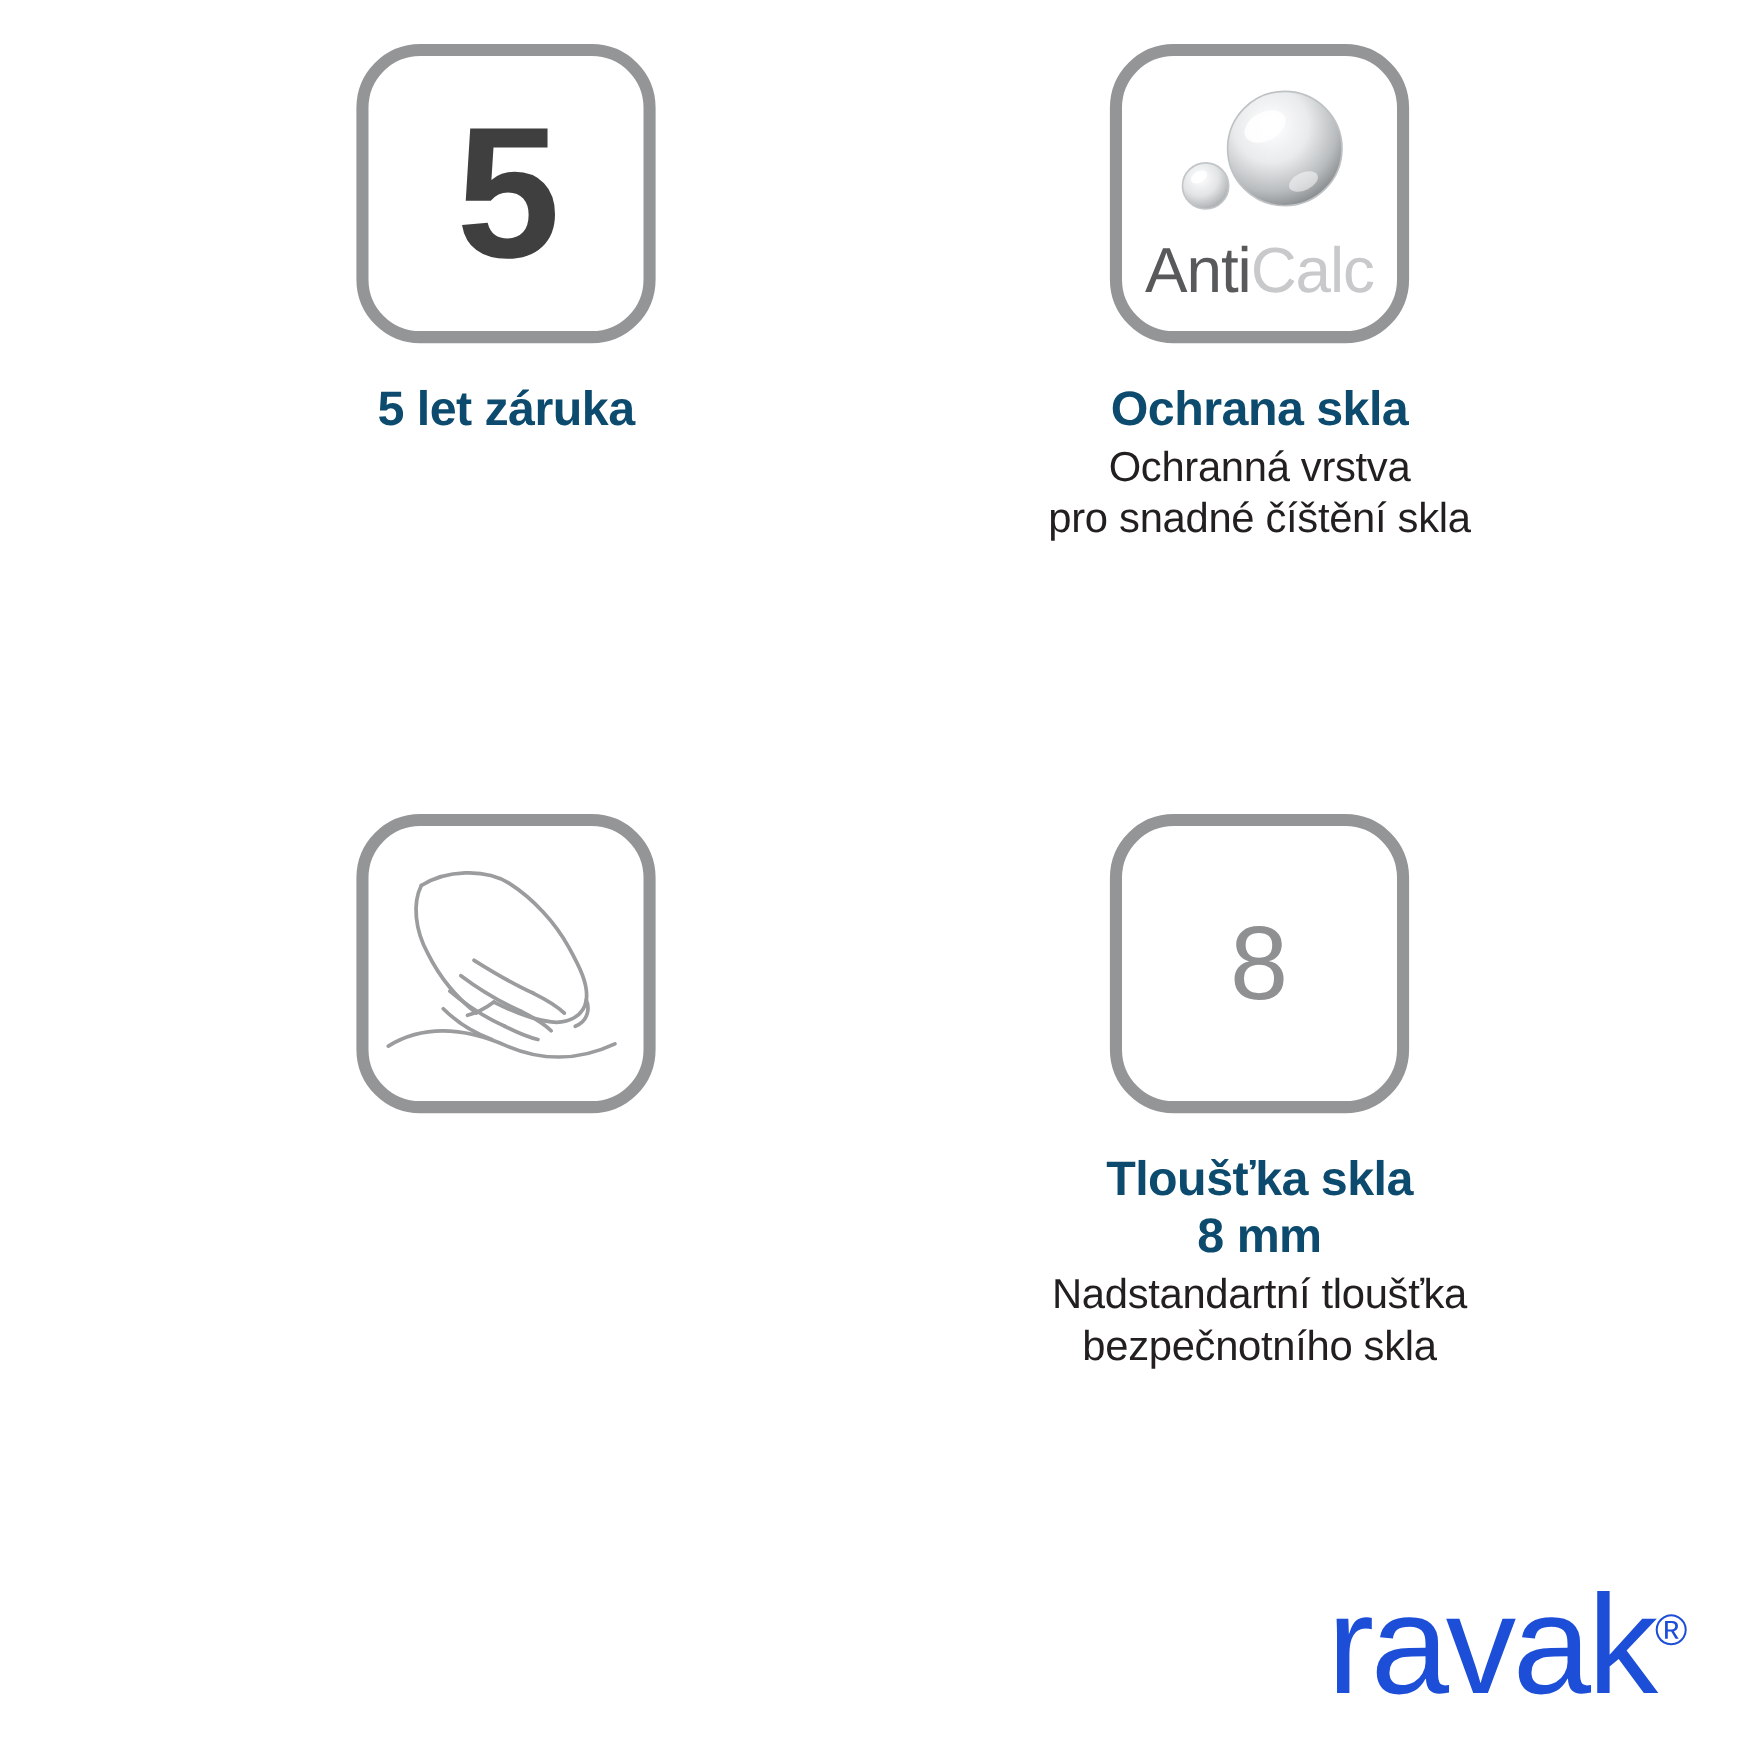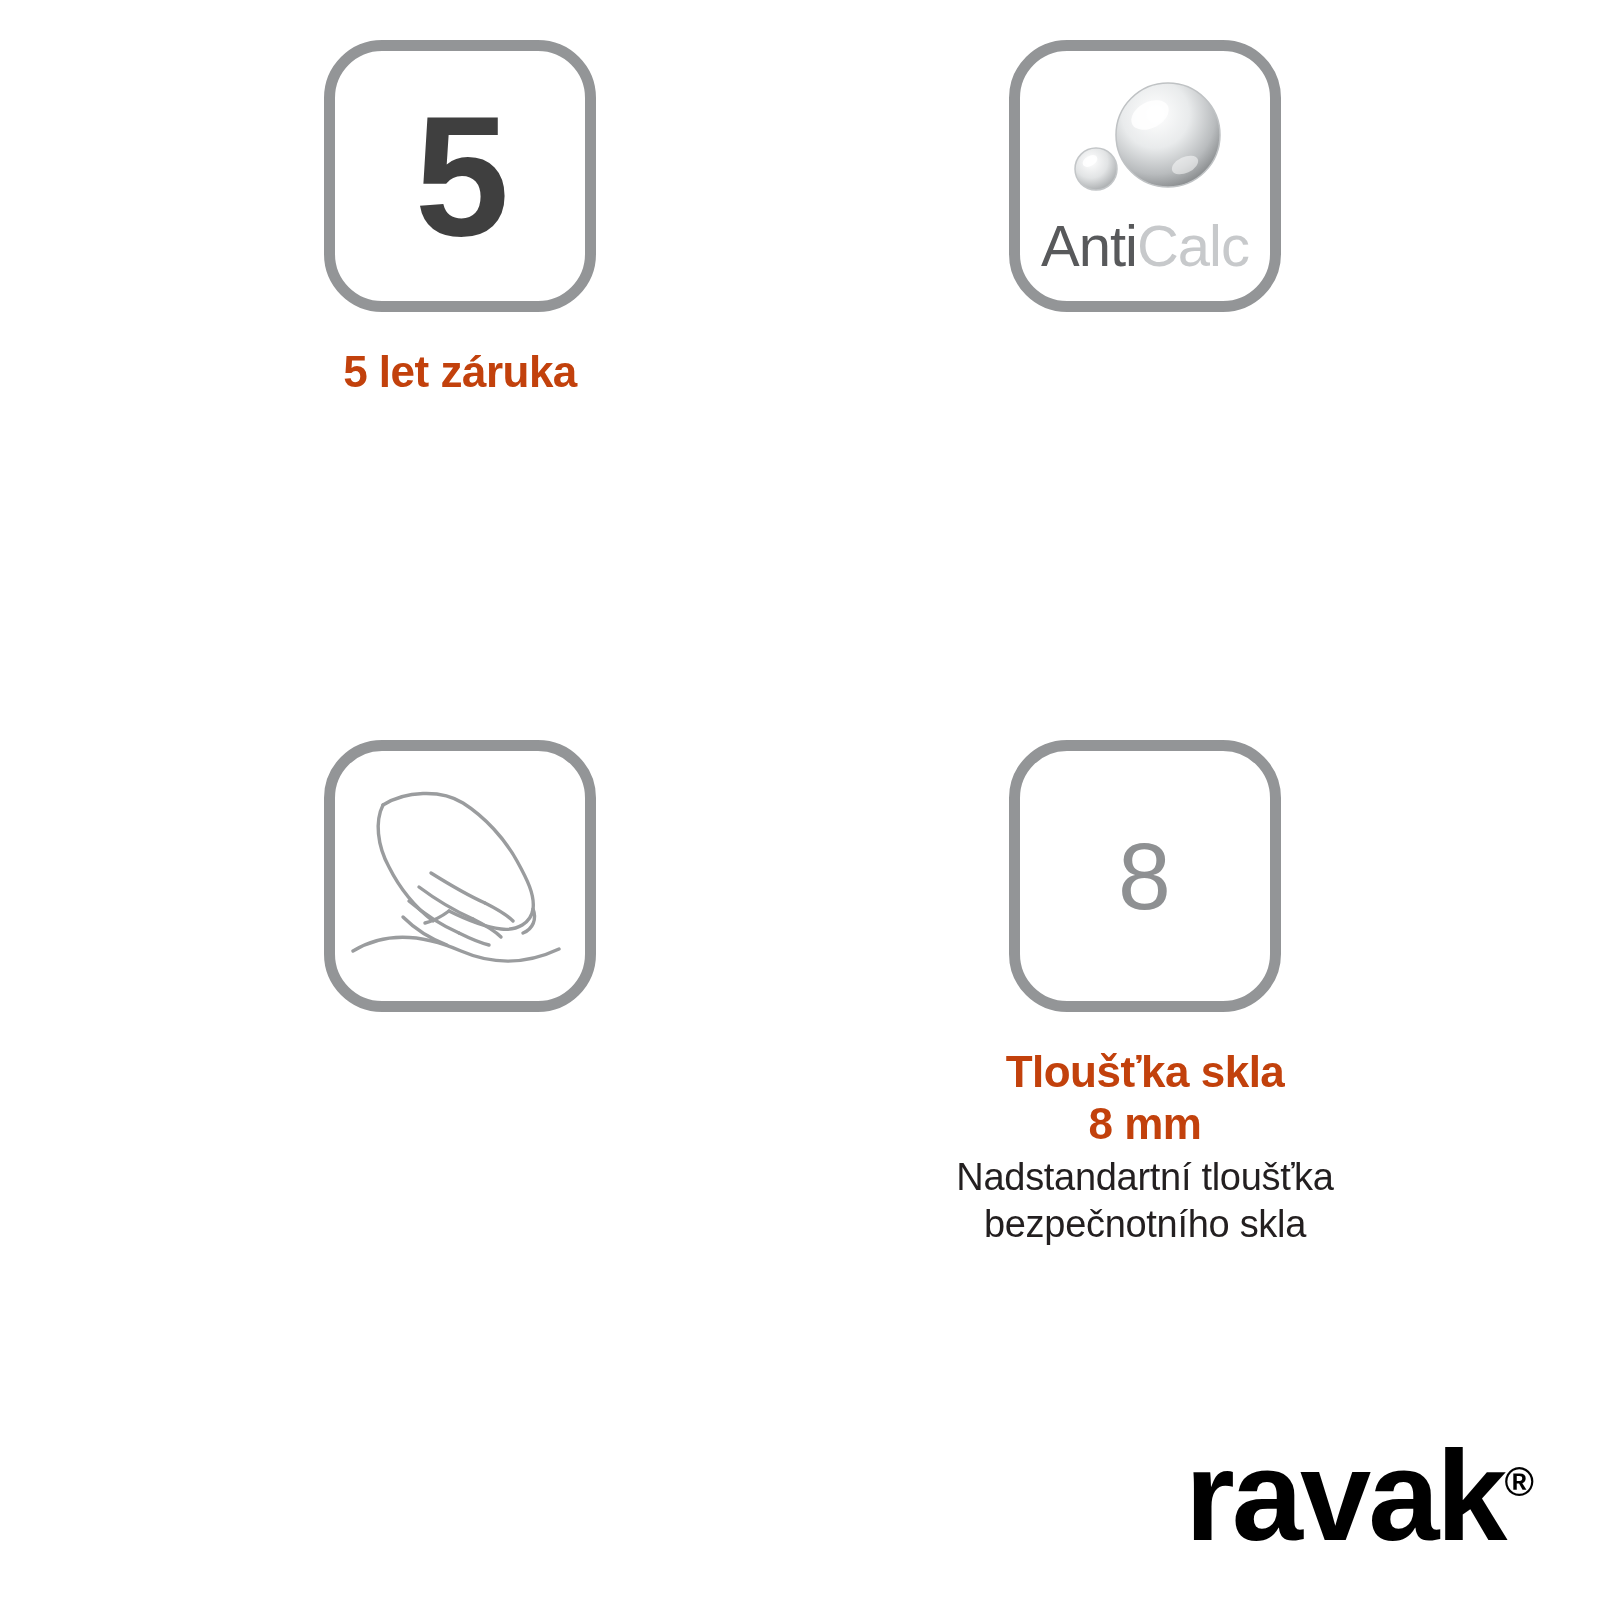--- a/index.html
+++ b/index.html
@@ -97,39 +97,39 @@
   .caption {
     margin-top: 34px;
     text-align: center;
     max-width: 500px;
   }
   .caption h3 {
     margin: 0 0 4px 0;
     font-size: 44px;
     font-weight: bold;
     line-height: 1.18;
-    color: #c2410c;
+    color: #0c4a6e;
     letter-spacing: -0.5px;
   }
   .caption p {
     margin: 0;
     font-size: 38px;
     font-weight: normal;
     line-height: 1.24;
     color: #231f20;
     letter-spacing: -0.3px;
   }
 
   .logo {
     position: absolute;
     right: 66px;
     bottom: 40px;
     font-size: 128px;
-    font-weight: bold;
-    color: #000000;
+    font-weight: normal;
+    color: #1d4ed8;
     letter-spacing: -3px;
     line-height: 1;
     font-family: "Liberation Sans", sans-serif;
   }
   .logo sup {
     font-size: 40px;
     vertical-align: super;
     line-height: 1;
     letter-spacing: 0;
   }
@@ -169,20 +169,24 @@
           <ellipse cx="100" cy="38" rx="20" ry="13" fill="#ffffff" opacity="0.85" transform="rotate(-28 100 38)"></ellipse>
           <ellipse cx="135" cy="88" rx="14" ry="8" fill="#ffffff" opacity="0.5" transform="rotate(-25 135 88)"></ellipse>
           <circle cx="46" cy="92" r="21" fill="url(#smalldrop)" stroke="#c3c6c8" stroke-width="1.5"></circle>
           <ellipse cx="40" cy="84" rx="8" ry="5" fill="#ffffff" opacity="0.9" transform="rotate(-30 40 84)"></ellipse>
         </svg>
         <div class="anticalc-text">
           <span class="anti">Anti</span><span class="calc">Calc</span>
         </div>
       </div>
     </div>
+    <div class="caption">
+      <h3>Ochrana skla</h3>
+      <p>Ochranná vrstva<br>pro snadné číštění skla</p>
+    </div>
   </div>
 
   <div class="feature col-left">
     <div class="icon-box small-pad">
       <svg width="230" height="215" viewBox="0 0 230 215">
         <g fill="none" stroke="#9a9c9e" stroke-width="3.4" stroke-linecap="round" stroke-linejoin="round">
           <path d="M38 36 C60 22, 96 20, 118 34 C140 48, 160 70, 172 92 C182 110, 190 126, 188 140 C186 154, 172 162, 156 160 C140 158, 120 150, 104 142"></path>
           <path d="M38 36 C30 52, 32 76, 44 98 C54 118, 70 138, 88 152"></path>
           <path d="M188 140 C192 150, 188 160, 178 164"></path>
           <path d="M104 142 C96 148, 88 152, 80 154"></path>

